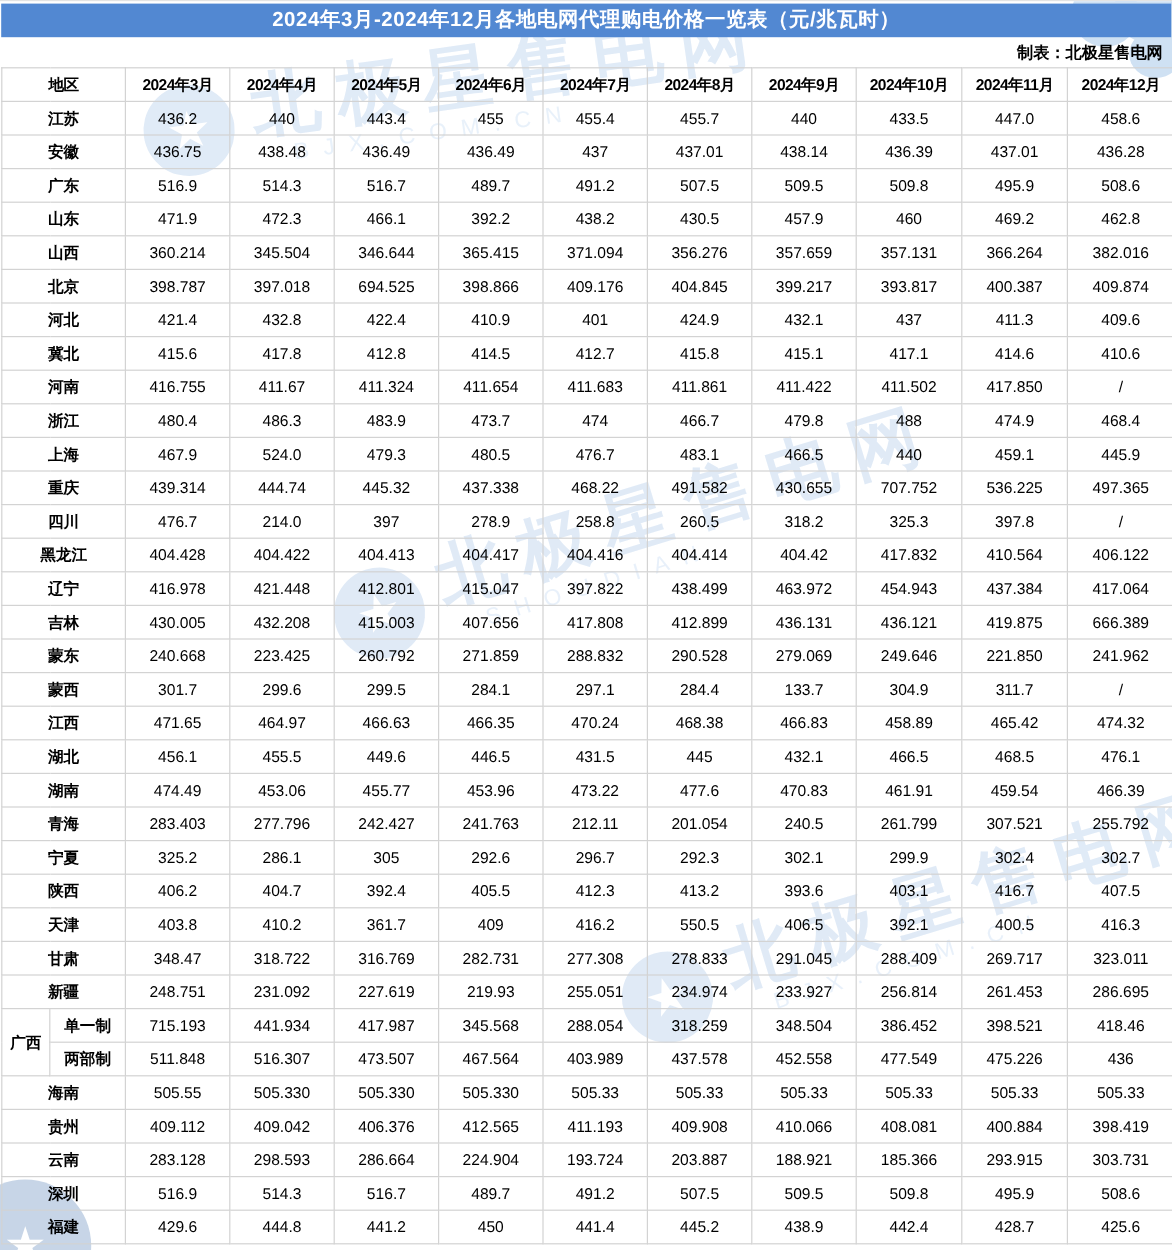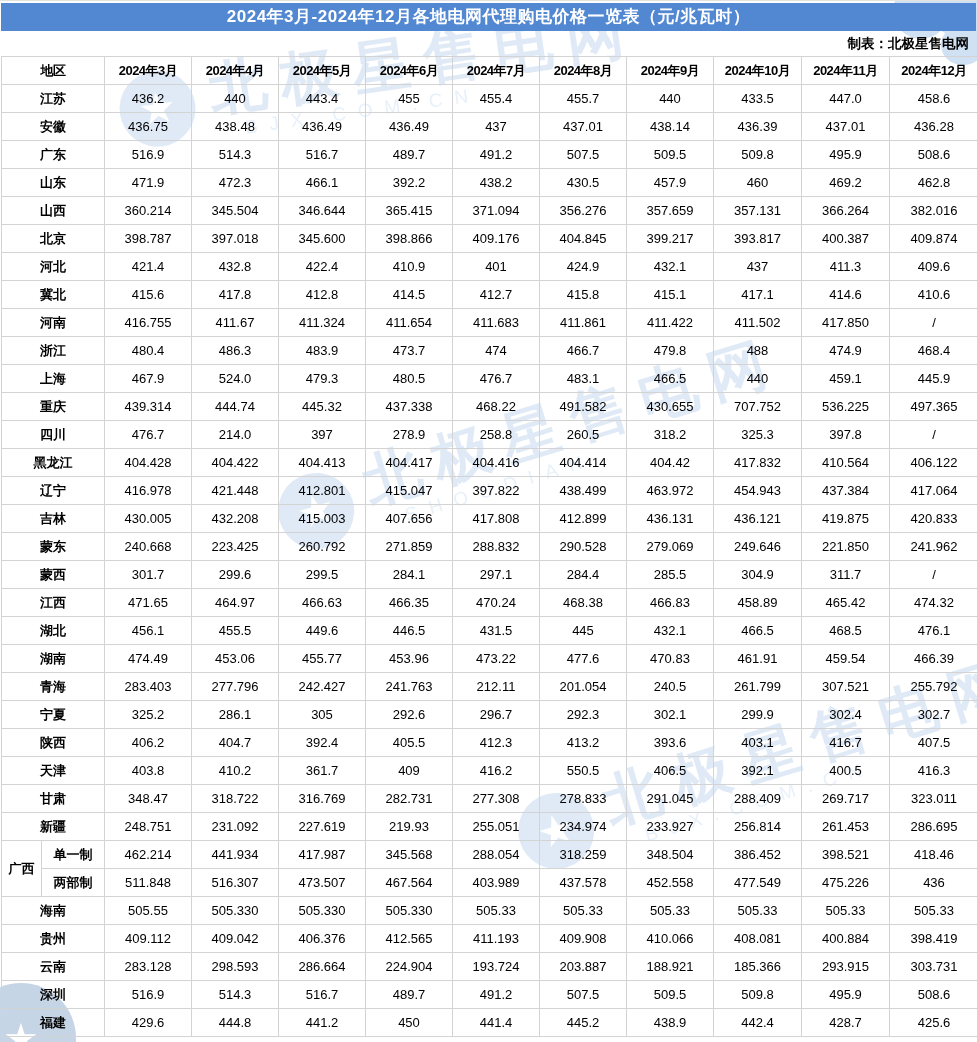--- a/index.html
+++ b/index.html
@@ -193,21 +193,21 @@
           <td>356.276</td>
           <td>357.659</td>
           <td>357.131</td>
           <td>366.264</td>
           <td>382.016</td>
         </tr>
         <tr>
           <td colspan="2" class="region">北京</td>
           <td>398.787</td>
           <td>397.018</td>
-          <td>345.600</td>
+          <td>694.525</td>
           <td>398.866</td>
           <td>409.176</td>
           <td>404.845</td>
           <td>399.217</td>
           <td>393.817</td>
           <td>400.387</td>
           <td>409.874</td>
         </tr>
         <tr>
           <td colspan="2" class="region">河北</td>
@@ -330,21 +330,21 @@
           <td colspan="2" class="region">吉林</td>
           <td>430.005</td>
           <td>432.208</td>
           <td>415.003</td>
           <td>407.656</td>
           <td>417.808</td>
           <td>412.899</td>
           <td>436.131</td>
           <td>436.121</td>
           <td>419.875</td>
-          <td>420.833</td>
+          <td>666.389</td>
         </tr>
         <tr>
           <td colspan="2" class="region">蒙东</td>
           <td>240.668</td>
           <td>223.425</td>
           <td>260.792</td>
           <td>271.859</td>
           <td>288.832</td>
           <td>290.528</td>
           <td>279.069</td>
@@ -353,21 +353,21 @@
           <td>241.962</td>
         </tr>
         <tr>
           <td colspan="2" class="region">蒙西</td>
           <td>301.7</td>
           <td>299.6</td>
           <td>299.5</td>
           <td>284.1</td>
           <td>297.1</td>
           <td>284.4</td>
-          <td>285.5</td>
+          <td>133.7</td>
           <td>304.9</td>
           <td>311.7</td>
           <td>/</td>
         </tr>
         <tr>
           <td colspan="2" class="region">江西</td>
           <td>471.65</td>
           <td>464.97</td>
           <td>466.63</td>
           <td>466.35</td>
@@ -478,21 +478,21 @@
           <td>255.051</td>
           <td>234.974</td>
           <td>233.927</td>
           <td>256.814</td>
           <td>261.453</td>
           <td>286.695</td>
         </tr>
         <tr>
           <td rowspan="2" class="region">广西</td>
           <td class="region">单一制</td>
-          <td>462.214</td>
+          <td>715.193</td>
           <td>441.934</td>
           <td>417.987</td>
           <td>345.568</td>
           <td>288.054</td>
           <td>318.259</td>
           <td>348.504</td>
           <td>386.452</td>
           <td>398.521</td>
           <td>418.46</td>
         </tr>

